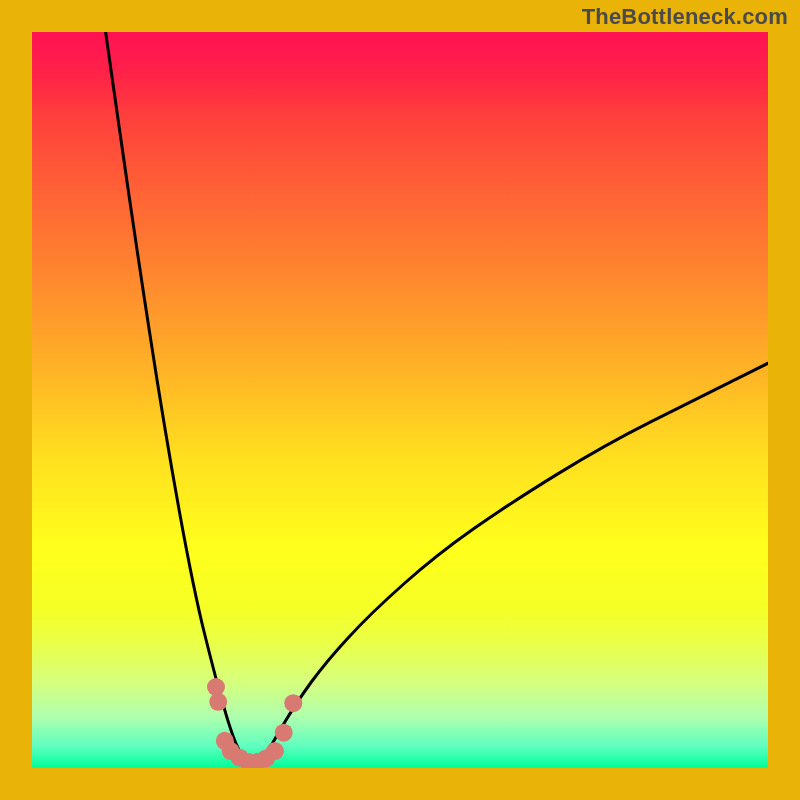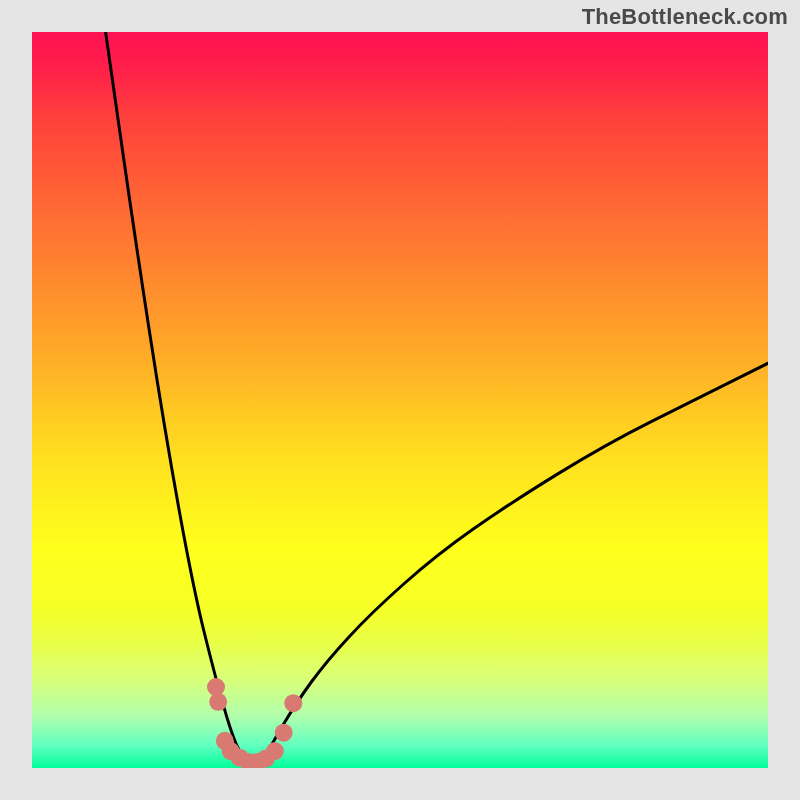--- a/index.html
+++ b/index.html
@@ -8,21 +8,21 @@
     width: 800px;
     height: 800px;
     background: #000;
     font-family: Arial, Helvetica, sans-serif;
     overflow: hidden;
   }
   .frame {
     position: absolute;
     left: 0; top: 0;
     width: 800px; height: 800px;
-    background: #e5e5e5;
+    background: #eab308;
   }
   .watermark {
     position: absolute;
     top: 4px;
     right: 12px;
     font-size: 22px;
     font-weight: 600;
     color: #4a4a4a;
     letter-spacing: 0.2px;
     z-index: 50;

